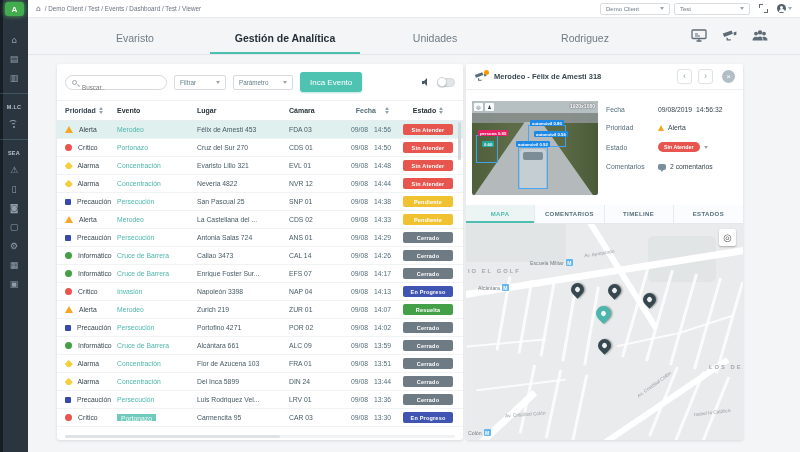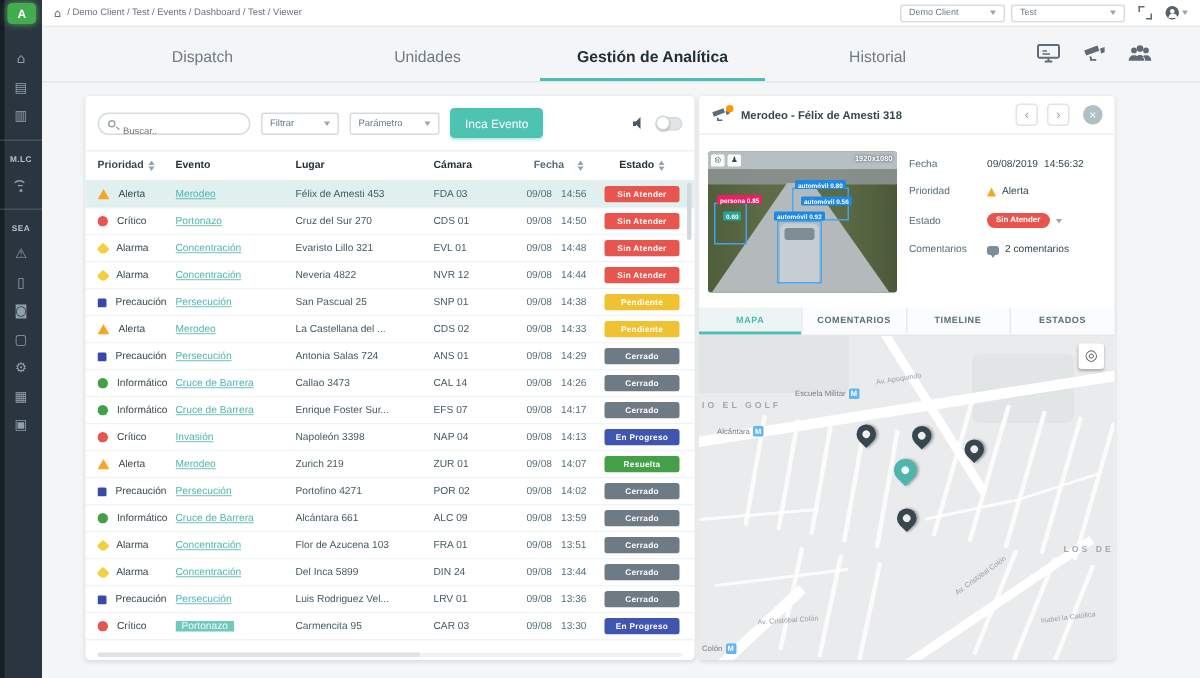--- a/index.html
+++ b/index.html
@@ -212,24 +212,24 @@
   </div>
   <span class="fsbtn"></span>
   <span class="userbtn">
     <span class="uava"></span>
     <span class="car"></span>
   </span>
 </header>
 
 <nav class="tabbar">
   <div class="main-tabs" id="main-tabs">
-      <div class="main-tab">Dispatch</div>
+      <div class="main-tab">Evaristo</div>
+      <div class="main-tab active">Gestión de Analítica</div>
       <div class="main-tab">Unidades</div>
-      <div class="main-tab active">Gestión de Analítica</div>
-      <div class="main-tab">Historial</div>
+      <div class="main-tab">Rodriguez</div>
     </div>
   <div class="tab-actions">
     <svg width="16" height="13" viewBox="0 0 16 13" fill="none" stroke="#5f6b76" stroke-width="1.3">
       <rect x="1" y="1" width="14" height="8.5" rx="1"></rect>
         <path d="M5.5 12h5M8 9.5V12"></path>
         <path d="M4 5h3M4 7h5" stroke-width="1"></path>
     </svg>
     <svg width="15" height="13" viewBox="0 0 15 13" fill="#5f6b76">
       <path d="M0.8 4.6 9.6 1.4l1.3 3.4-8.8 3.2zM4.2 8.4l.4 1.1v2h4.2v-1.2H5.9v-1.3zM11.4 3.4l3-1v3.4l-2.4.8z"></path>
     </svg>

